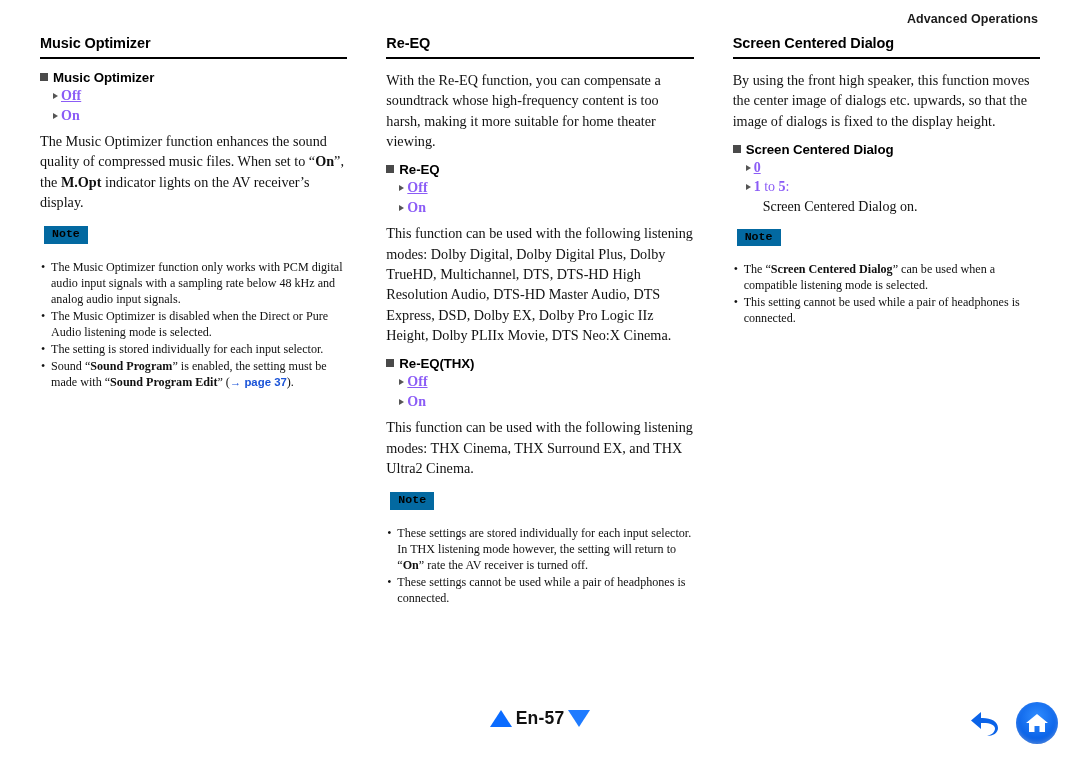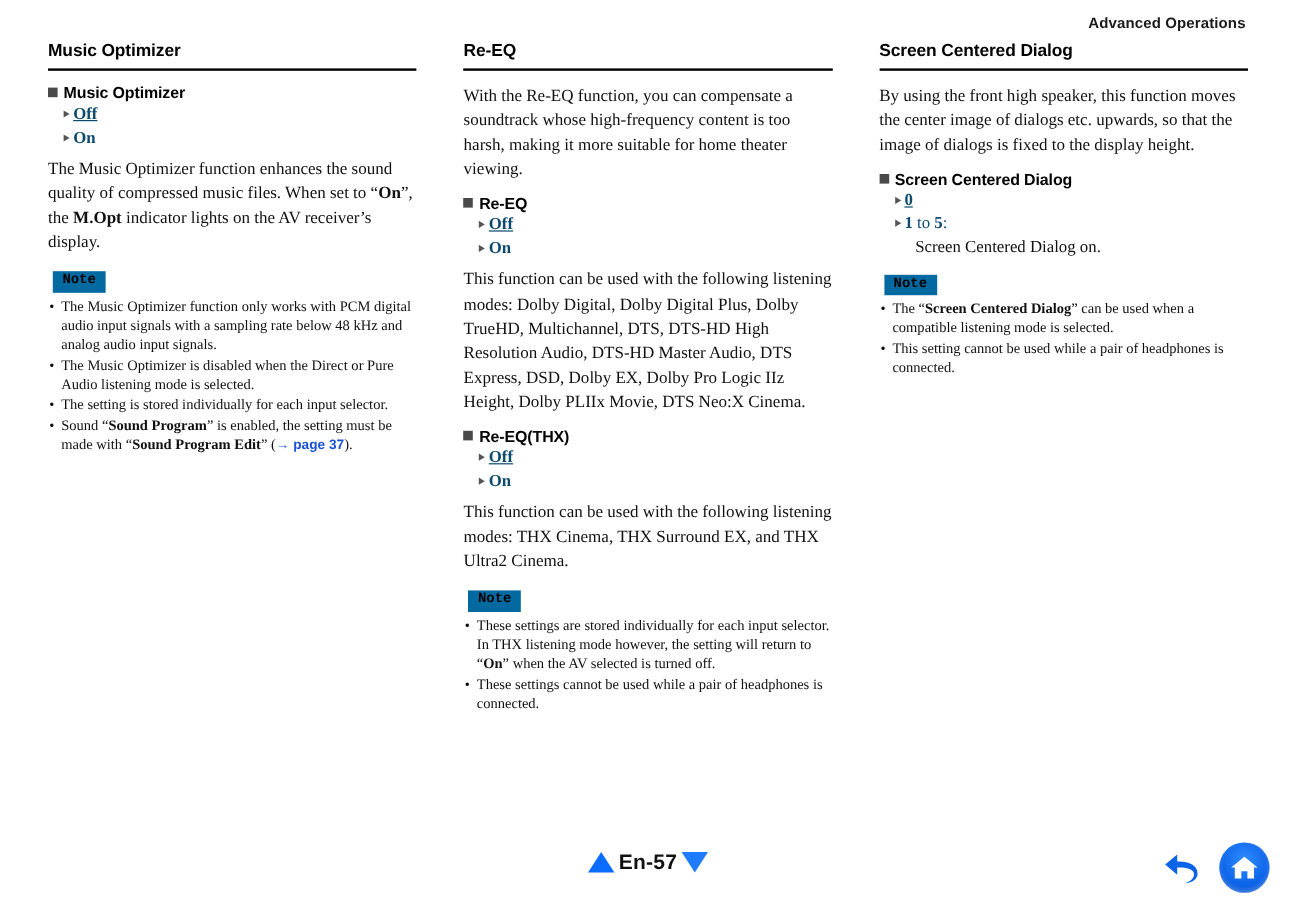--- a/index.html
+++ b/index.html
@@ -87,21 +87,21 @@
 
   
   .opt {
     display: flex;
     align-items: baseline;
     gap: 3px;
     margin: 0 0 1px 13px;
     font-family: "Liberation Serif", serif;
     font-size: 14px;
     line-height: 1.33;
-    color: #0c4a6e;
+    color: #8b5cf6;
   }
   .tri {
     display: inline-block;
     width: 0; height: 0;
     border-left: 5px solid #555;
     border-top: 3.7px solid transparent;
     border-bottom: 3.7px solid transparent;
     flex: 0 0 auto;
     position: relative;
     top: -1px;
@@ -124,21 +124,21 @@
     font-family: Liberation Mono, monospace;
     font-weight: 700;
     font-size: 11.6px;
     color: #000;
     padding: 2px 8px 3px 8px;
     line-height: 1.1;
     margin-left: 4px;
   }
   ul.notes {
     list-style: none;
-    margin: 4px 0 0 0;
+    margin: 16px 0 0 0;
     padding: 0;
   }
   ul.notes li {
     position: relative;
     padding-left: 11px;
     margin-bottom: 1px;
     font-family: "Liberation Serif", serif;
     font-size: 12.1px;
     line-height: 1.32;
     color: #101010;
@@ -281,21 +281,21 @@
       <div class="opt">
         <span class="tri"></span>
         <span><b>On</b></span>
       </div>
 
       <p class="body" style="margin-top:6px;">This function can be used with the following listening modes: THX Cinema, THX Surround EX, and THX Ultra2 Cinema.</p>
 
       <div class="note-wrap">
         <div class="note-badge">Note</div>
         <ul class="notes">
-          <li><span>These settings are stored individually for each input selector. In THX listening mode however, the setting will return to “</span><span class="nb">On</span><span>” when the AV selected is turned off.</span></li>
+          <li><span>These settings are stored individually for each input selector. In THX listening mode however, the setting will return to “</span><span class="nb">On</span><span>” rate the AV receiver is turned off.</span></li>
           <li>These settings cannot be used while a pair of headphones is connected.</li>
         </ul>
       </div>
     </div>
 
     <div class="col">
 
       <div class="sec-title">Screen Centered Dialog</div>
       <div class="sec-rule"></div>
 

